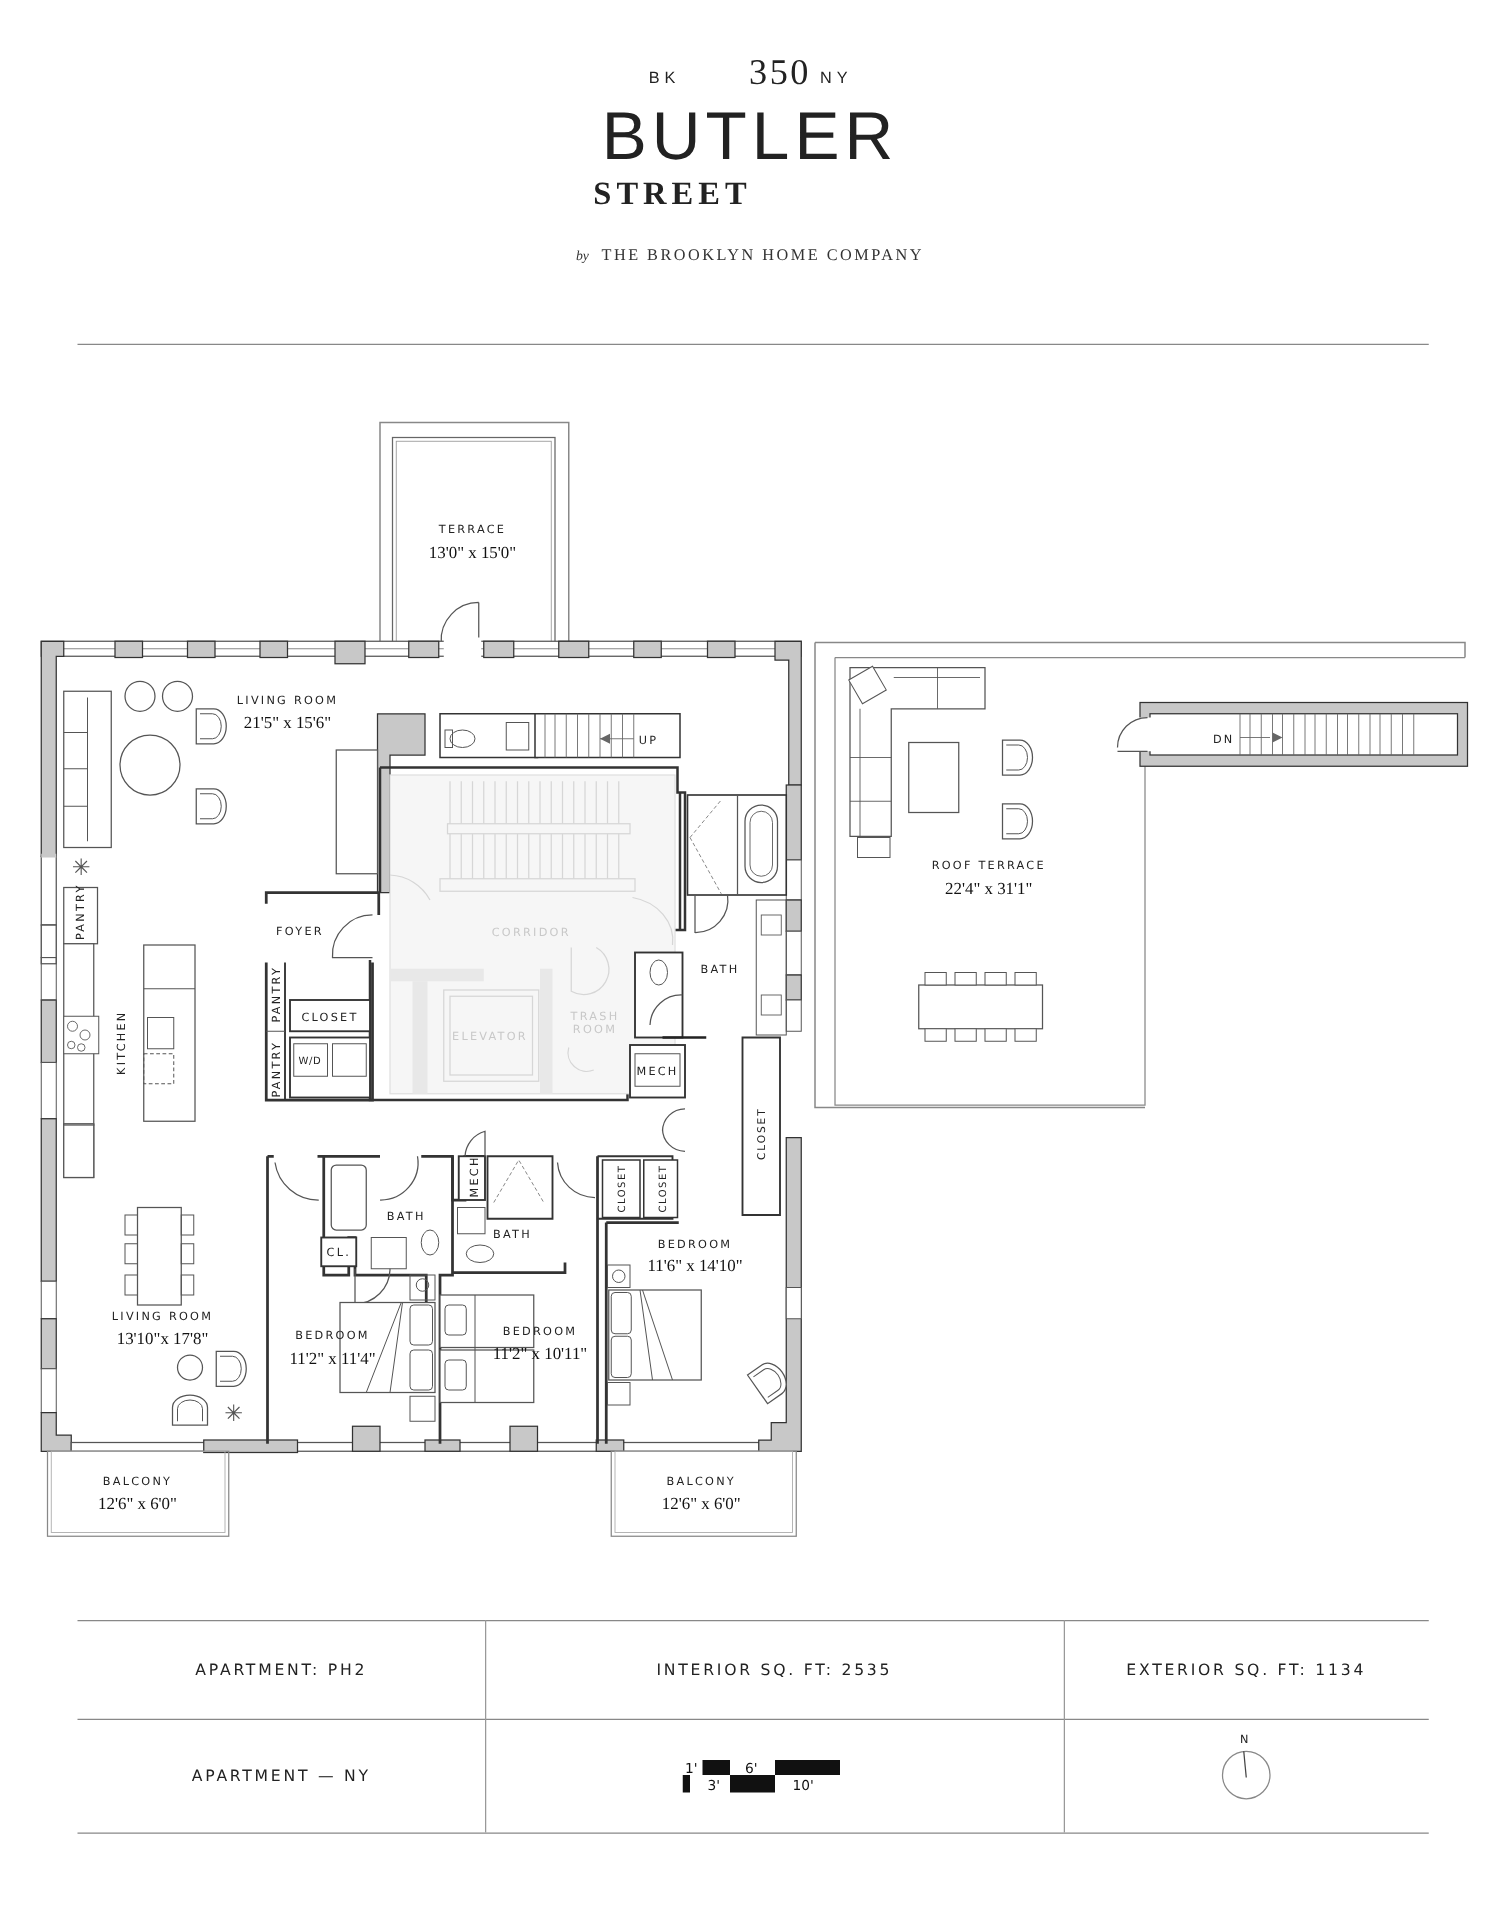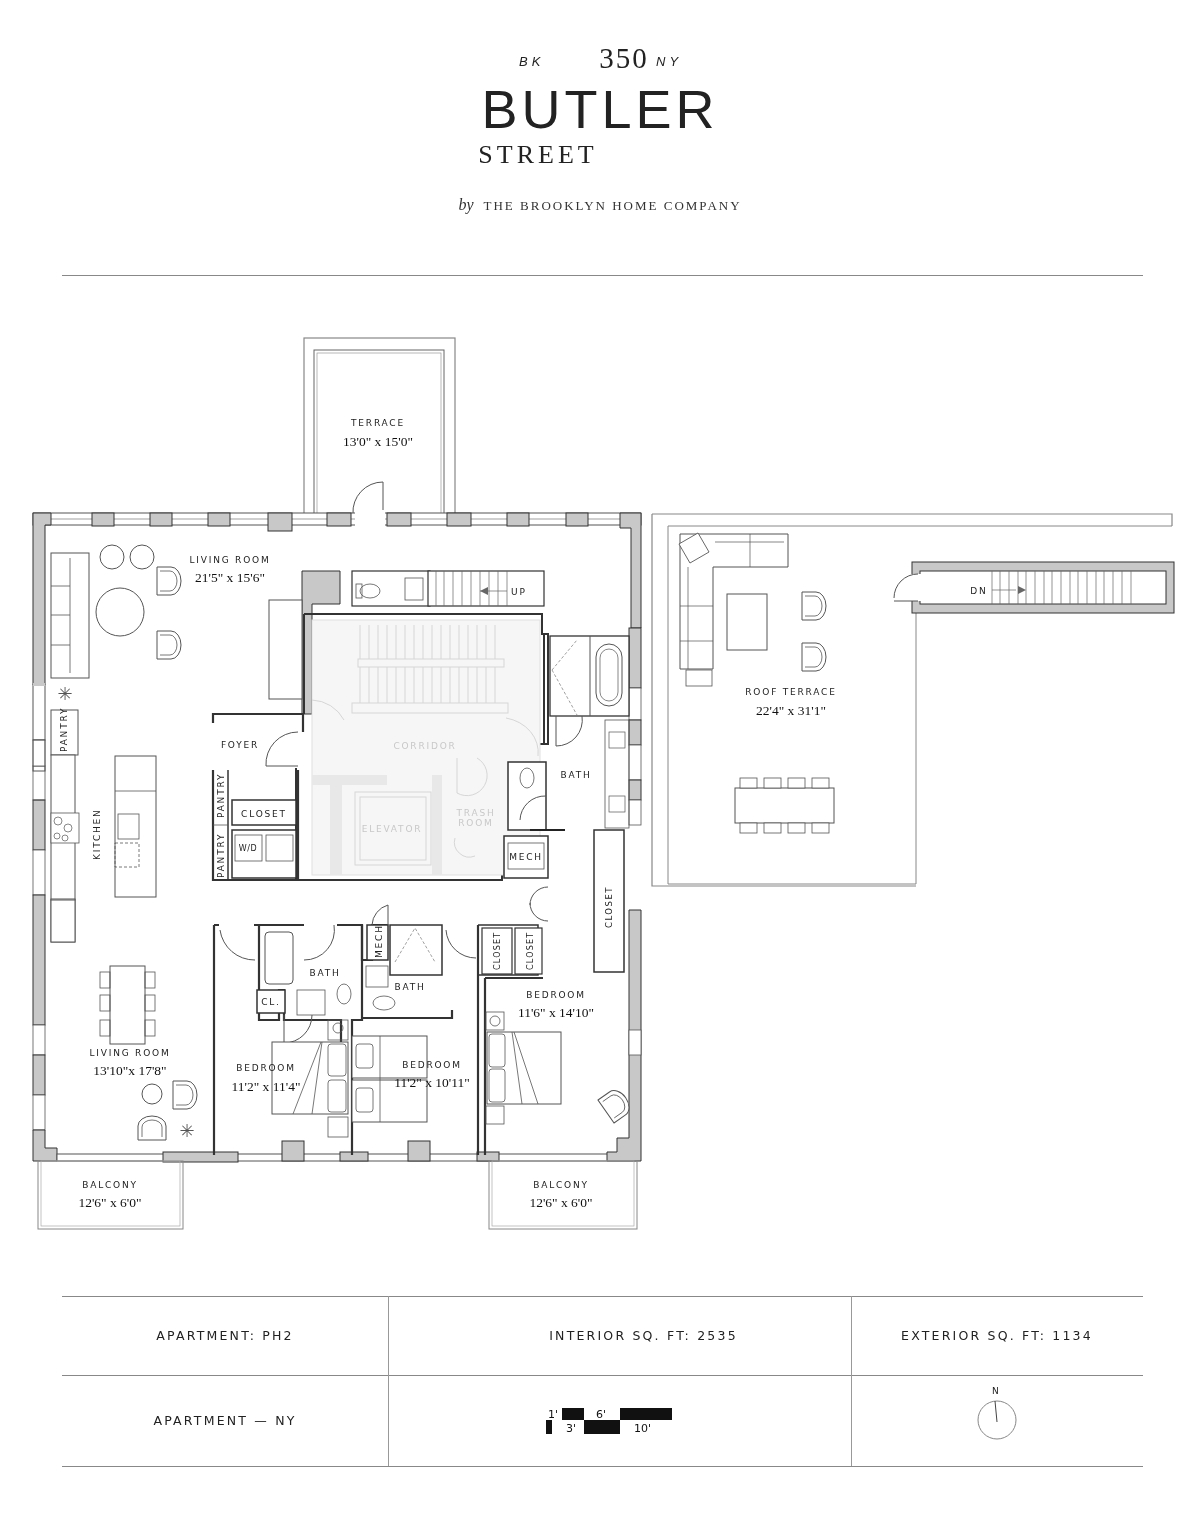--- a/index.html
+++ b/index.html
@@ -1,25 +1,25 @@
 <!DOCTYPE html>
 <html><head>
 <meta charset="utf-8">
 <style>
   html,body{margin:0;padding:0;background:#ffffff;}
   body{width:1200px;height:1525px;position:relative;overflow:hidden;font-family:"Liberation Sans",sans-serif;color:#222;}
   .header{position:absolute;left:0;top:0;width:1200px;text-align:center;}
-  .bk,.ny{font-family:"Liberation Sans",sans-serif;font-size:13px;letter-spacing:4px;color:#222;position:absolute;top:54px;font-style:italic;}
+  .bk,.ny{font-family:"Liberation Sans",sans-serif;font-size:13px;letter-spacing:4px;color:#222;position:absolute;top:54px;}
   .bk{left:519px;}
   .ny{left:656px;}
   .num{position:absolute;top:42px;left:0;width:1200px;text-align:center;font-family:"Liberation Serif",serif;font-size:29px;letter-spacing:2px;color:#222;margin-left:24px;}
   .butler{position:absolute;top:78px;left:0;width:1200px;text-align:center;font-family:Liberation Sans, sans-serif;font-size:54px;letter-spacing:4px;color:#222;}
-  .street{position:absolute;top:140px;left:0;width:1076px;text-align:center;font-family:"Liberation Serif",serif;font-size:26px;letter-spacing:4px;color:#222;}
+  .street{position:absolute;top:140px;left:0;width:1076px;text-align:center;font-family:"Liberation Serif",serif;font-size:26px;letter-spacing:4px;color:#222;font-weight:bold;}
   .byline{position:absolute;top:196px;left:0;width:1200px;text-align:center;font-family:"Liberation Serif",serif;font-size:13px;letter-spacing:2px;color:#333;}
-  .byline .by{font-style:italic;font-size:16px;letter-spacing:0;margin-right:10px;}
+  .byline .by{font-style:italic;font-size:11px;letter-spacing:0;margin-right:10px;}
   .rule{position:absolute;left:62px;width:1081px;height:0;border-top:1.5px solid #888;}
   .plan{position:absolute;left:0;top:0;}
   .tbl{position:absolute;left:62px;top:1296px;width:1081px;height:170px;}
   .cell{position:absolute;display:flex;align-items:center;justify-content:center;font-family:"DejaVu Sans",sans-serif;font-size:12.5px;letter-spacing:2.2px;color:#222;}
   .vline{position:absolute;top:0;height:170px;border-left:1px solid #999;}
   .lbl{font-family:"DejaVu Sans",sans-serif;font-size:9px;letter-spacing:1.8px;fill:#222;}
   .dim{font-family:"Liberation Serif",serif;font-size:13.5px;fill:#111;}
   .lblgray{font-family:"DejaVu Sans",sans-serif;font-size:9px;letter-spacing:1.8px;fill:#c8c8c8;}
 </style>
 </head>
@@ -421,21 +421,21 @@
 </svg>
 
 <div class="tbl">
   <div class="rule" style="left:0;top:0;width:1081px;"></div>
   <div class="rule" style="left:0;top:79px;width:1081px;"></div>
   <div class="rule" style="left:0;top:170px;width:1081px;"></div>
   <div class="vline" style="left:326px;"></div>
   <div class="vline" style="left:789px;"></div>
 
   <div class="cell" style="left:0;top:0;width:326px;height:79px;">APARTMENT: PH2</div>
-  <div class="cell" style="left:326px;top:0;width:463px;height:79px;margin-left:24px;">INTERIOR SQ. FT: 2535</div>
+  <div class="cell" style="left:326px;top:0;width:463px;height:79px;">INTERIOR SQ. FT: 2535</div>
   <div class="cell" style="left:789px;top:0;width:292px;height:79px;">EXTERIOR SQ. FT: 1134</div>
   <div class="cell" style="left:0;top:79px;width:326px;height:91px;">APARTMENT — NY</div>
 
   <svg style="position:absolute;left:484px;top:108px;" width="130" height="35" viewBox="0 0 130 35">
     <rect x="0" y="16" width="6" height="14" fill="#111"></rect>
     <rect x="16" y="4" width="22" height="12" fill="#111"></rect>
     <rect x="38" y="16" width="36" height="14" fill="#111"></rect>
     <rect x="74" y="4" width="52" height="12" fill="#111"></rect>
     <text x="2" y="14" font-family="DejaVu Sans, sans-serif" font-size="11" fill="#111">1'</text>
     <text x="20" y="28" font-family="DejaVu Sans, sans-serif" font-size="11" fill="#111">3'</text>

